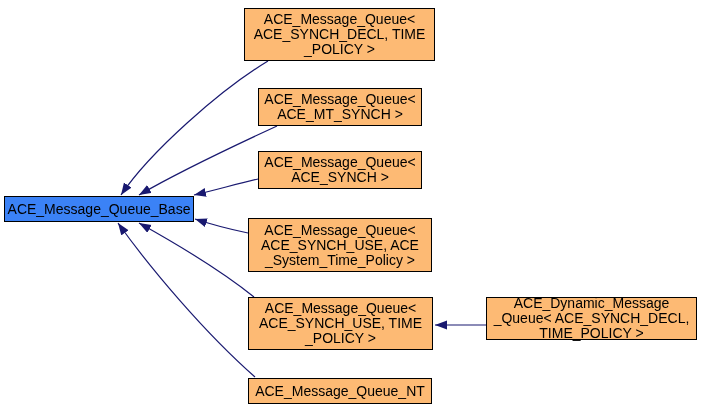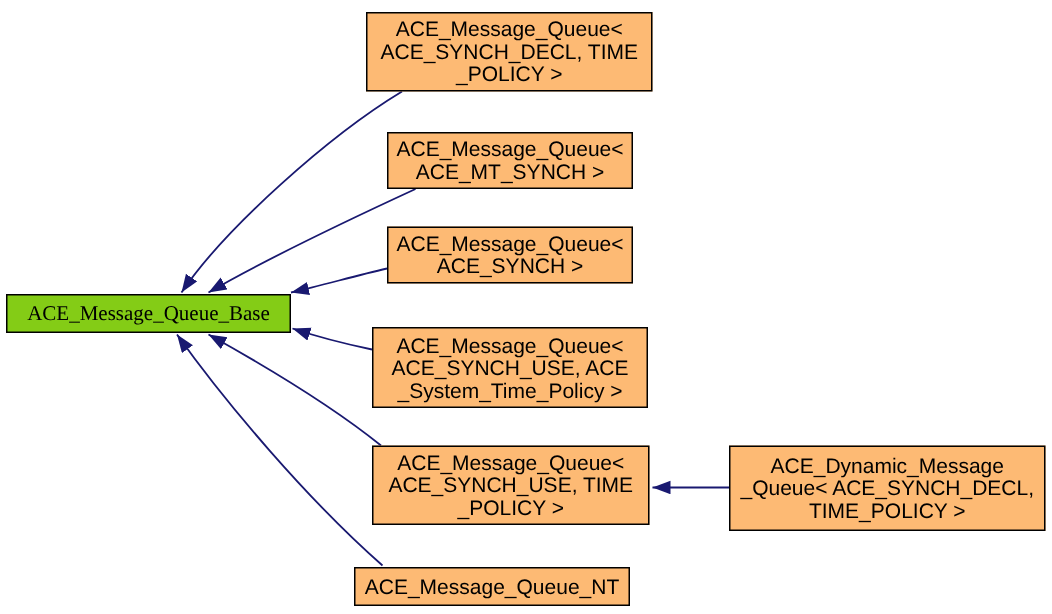--- a/index.html
+++ b/index.html
@@ -33,32 +33,31 @@
     display: flex;
     align-items: center;
     justify-content: center;
     text-align: center;
     white-space: pre-line;
     font-size: 14px;
     line-height: 15px;
     padding: 1px 2px;
   }
   .node.highlight {
-    background: #84cc16;
-    font-family: Liberation Serif, serif;
+    background: #3b82f6;
   }
   
   #node-base      { left:   4px; top: 196px; width: 190px; height: 26px; }
   #node-n1        { left: 244px; top:   8px; width: 191px; height: 53px; }
   #node-n2        { left: 258px; top:  88px; width: 164px; height: 38px; }
   #node-n3        { left: 258px; top: 151px; width: 164px; height: 38px; }
   #node-n4        { left: 248px; top: 218px; width: 184px; height: 54px; }
   #node-n5        { left: 248px; top: 297px; width: 185px; height: 53px; }
-  #node-n6        { left: 236px; top: 378px; width: 184px; height: 26px; }
-  #node-n7        { left: 486px; top: 297px; width: 211px; height: 57px; }
+  #node-n6        { left: 248px; top: 378px; width: 184px; height: 26px; }
+  #node-n7        { left: 486px; top: 297px; width: 211px; height: 43px; }
 </style>
 </head>
 <body>
 
 <div id="canvas">
 
   <svg id="edges-layer" width="701" height="409" viewBox="0 0 701 409">
     <defs>
       <marker id="arrowhead" markerUnits="userSpaceOnUse" markerWidth="13" markerHeight="10" refX="12" refY="4.5" orient="auto">
         <polygon points="0 0, 12 4.5, 0 9" fill="#191970"></polygon>

